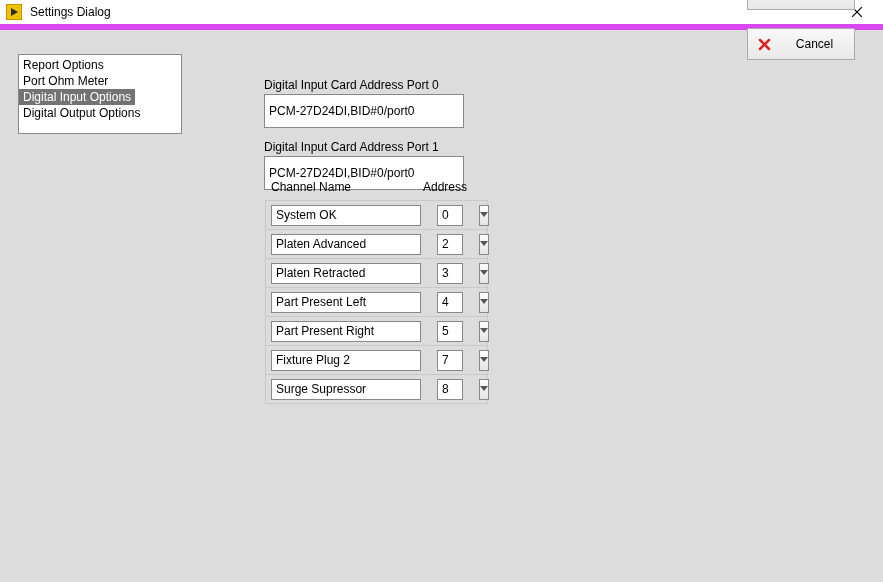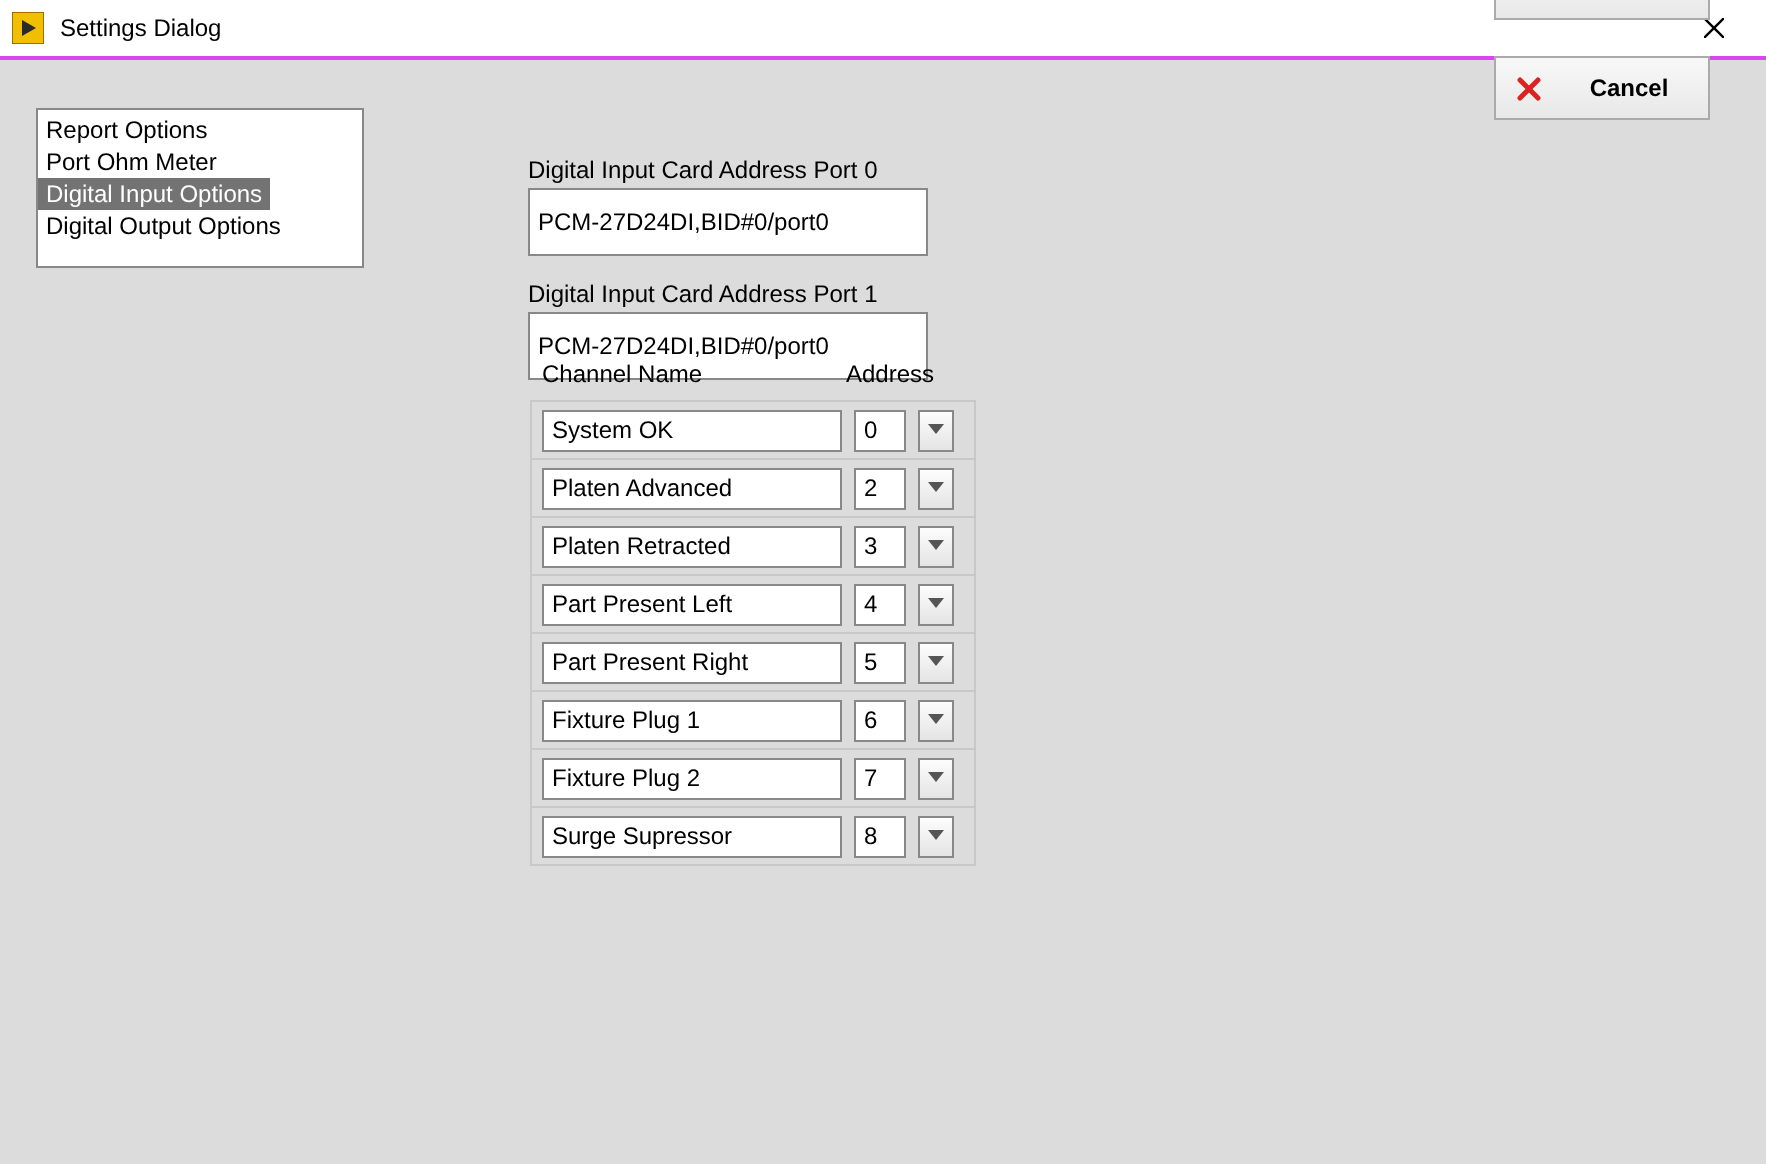--- a/index.html
+++ b/index.html
@@ -8,21 +8,21 @@
       font-size: 12px;
       background: #dcdcdc;
       width: 883px;
       height: 582px;
       position: relative;
       overflow: hidden;
     }
     .titlebar {
       background: #ffffff;
       height: 30px;
-      border-bottom: 2px solid #d946ef;
+      border-bottom: 6px solid #d946ef;
       display: flex;
       align-items: center;
       padding: 0 6px;
     }
     .titlebar-icon {
       width: 16px;
       height: 16px;
       margin-right: 8px;
       display: flex;
       align-items: center;
@@ -101,21 +101,21 @@
       border-left: 1px solid #c8c8c8;
       border-right: 1px solid #c8c8c8;
       width: 223px;
     }
     .table-row {
       display: flex;
       align-items: center;
       padding: 5px 5px;
       border-bottom: 1px solid #c8c8c8;
       height: 29px;
-      gap: 6px;
+      gap: 16px;
     }
     .cell-name {
       width: 150px;
       height: 21px;
       border: 1px solid #888;
       background: #fff;
       font-size: 12px;
       padding: 0 4px;
     }
     .cell-addr {
@@ -149,21 +149,20 @@
       width: 108px;
       height: 32px;
       border: 1px solid #aaa;
       background: linear-gradient(#f8f8f8, #e8e8e8);
       display: flex;
       align-items: center;
       padding: 0 10px;
       cursor: default;
       font-size: 12px;
       gap: 14px;
-      font-weight: bold;
     }
     .dlg-button .btn-label { flex: 1; text-align: center; }
   </style>
 </head>
 <body>
 
 <div class="titlebar">
   <span class="titlebar-icon">
     <svg width="16" height="16" viewBox="0 0 16 16">
       <rect x="0" y="0" width="16" height="16" fill="#f0c000" stroke="#a07000" stroke-width="1"></rect>
@@ -233,29 +232,20 @@
           <input class="cell-addr" value="4" style="">
           <div class="dropdown-btn">
             <svg width="8" height="6" viewBox="0 0 8 6">
               <polygon points="0,0 8,0 4,5" fill="#555"></polygon>
             </svg>
           </div>
         </div>
         <div class="table-row">
           <input class="cell-name" value="Part Present Right" style="">
           <input class="cell-addr" value="5" style="">
-          <div class="dropdown-btn">
-            <svg width="8" height="6" viewBox="0 0 8 6">
-              <polygon points="0,0 8,0 4,5" fill="#555"></polygon>
-            </svg>
-          </div>
-        </div>
-        <div class="table-row">
-          <input class="cell-name" value="Fixture Plug 1" style="">
-          <input class="cell-addr" value="6" style="">
           <div class="dropdown-btn">
             <svg width="8" height="6" viewBox="0 0 8 6">
               <polygon points="0,0 8,0 4,5" fill="#555"></polygon>
             </svg>
           </div>
         </div>
         <div class="table-row">
           <input class="cell-name" value="Fixture Plug 2" style="">
           <input class="cell-addr" value="7" style="">
           <div class="dropdown-btn">

